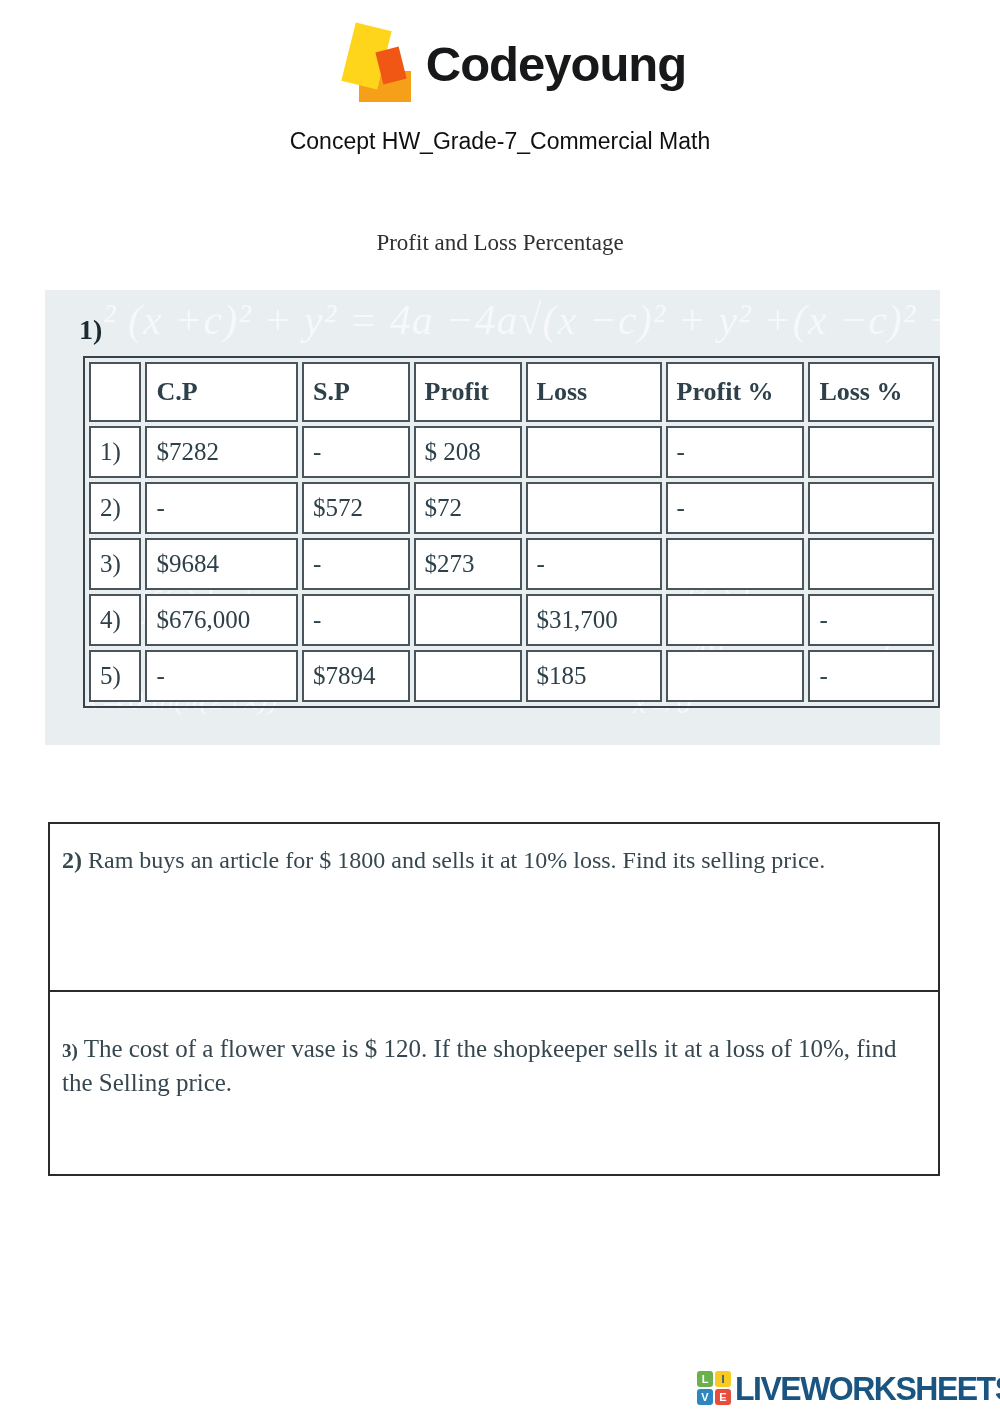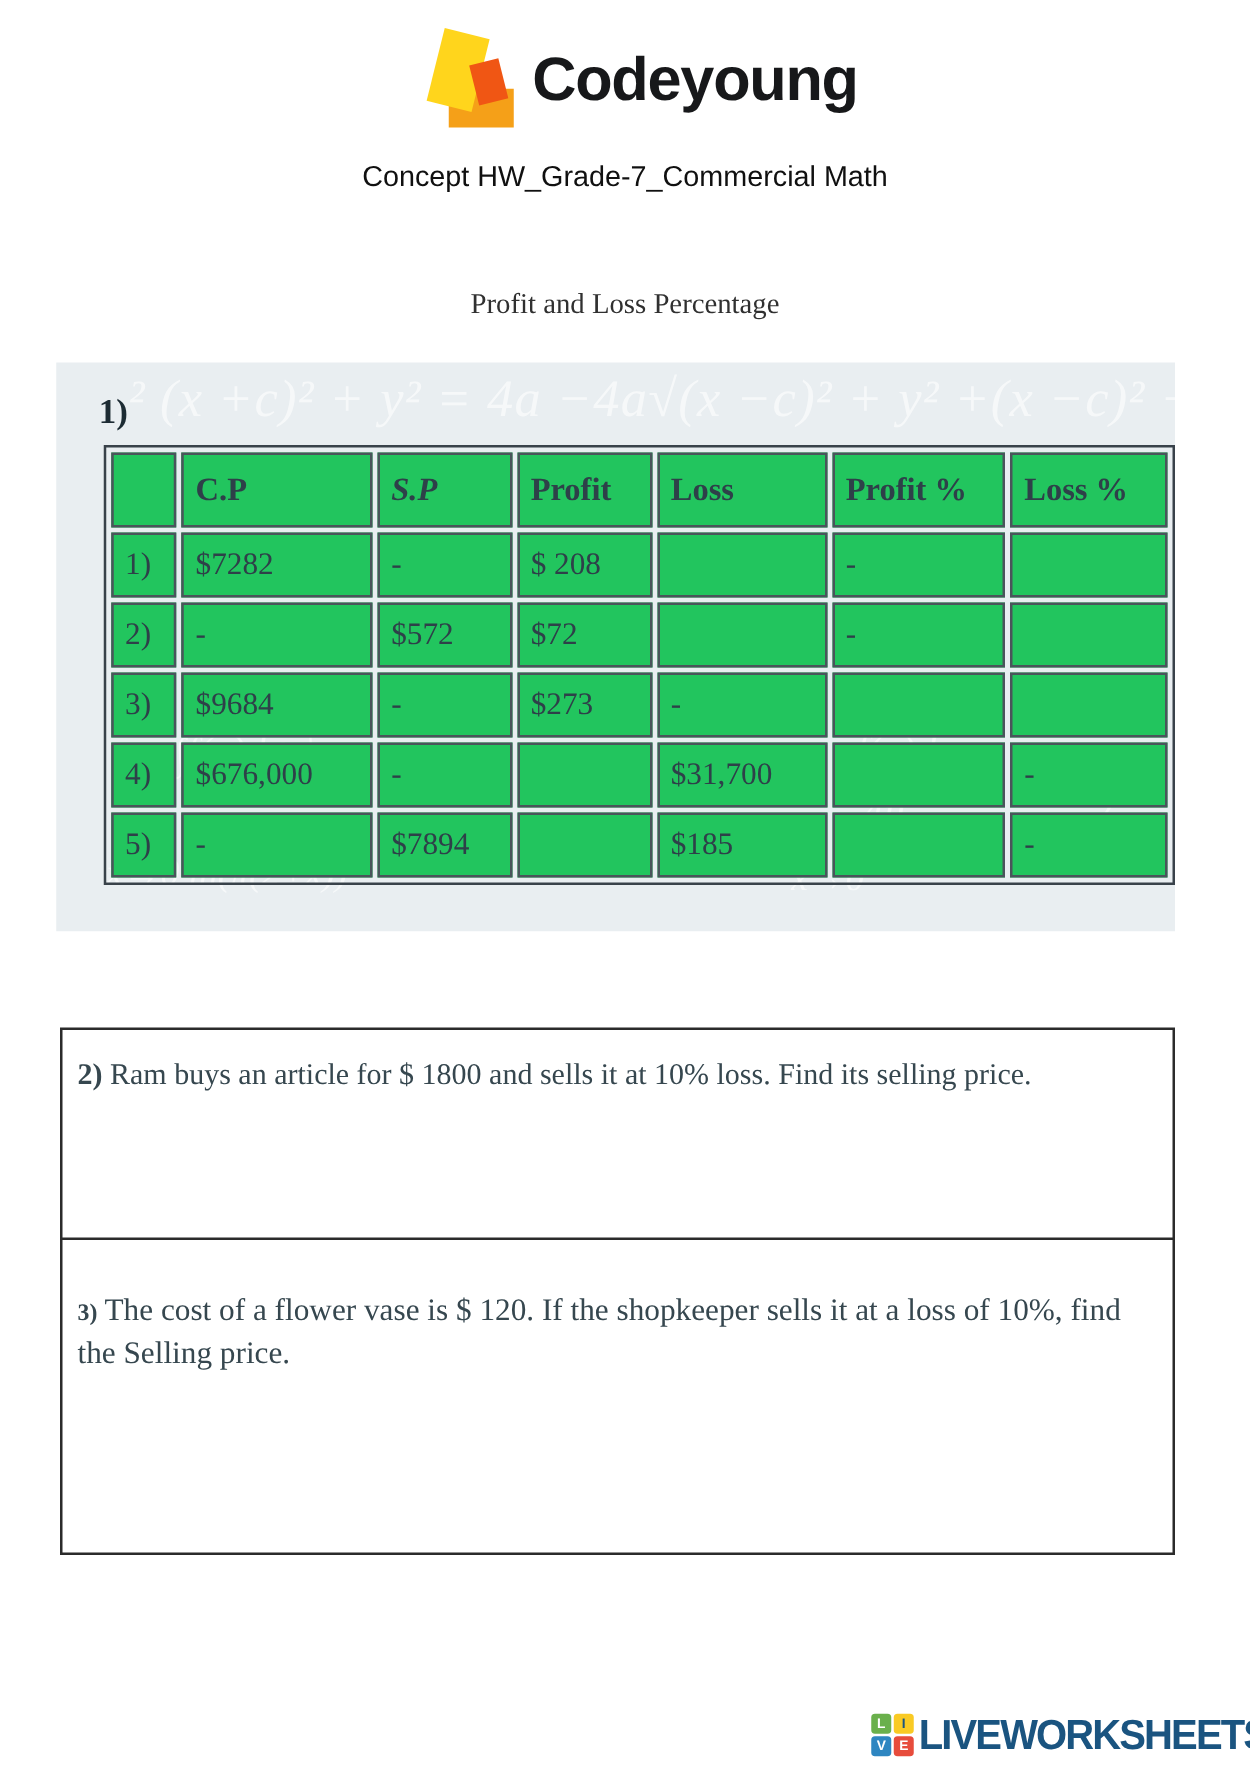--- a/index.html
+++ b/index.html
@@ -29,35 +29,35 @@
     background:#e9eef1; overflow:hidden; }
   .wm { position:absolute; color:rgba(255,255,255,0.60); font-style:italic;
     font-family:"Liberation Serif", serif; white-space:nowrap; pointer-events:none; }
   .ex-label { position:absolute; left:34px; top:24px; font-weight:bold;
     font-size:28px; color:#1c2b33; z-index:5; }
 
   table.pl { position:absolute; left:38px; top:66px; z-index:5;
     border-collapse:separate; border-spacing:4px; table-layout:fixed;
     border:2px solid #39424a; }
   table.pl th, table.pl td {
-    border:2px solid #4a545b; background:#22c55e; color:#2e4049;
+    border:2px solid #4a545b; background:#ffffff; color:#2e4049;
     padding:0 9px; text-align:left; vertical-align:middle; overflow:hidden;
     font-family:"Liberation Serif", serif;
   }
   table.pl th { font-size:26px; font-weight:bold; height:56px; }
   table.pl td { font-size:25px; height:48px; }
   td.loss-col, th.loss-col { border-left:3px solid #171d22; }
-  .c0{width:34px;} .c1{width:144px;} .c2{width:94px;font-style:italic;} .c3{width:94px;}
+  .c0{width:34px;} .c1{width:144px;} .c2{width:94px;} .c3{width:94px;}
   .c4{width:126px;} .c5{width:136px;} .c6{width:123px;}
 
   
   .qbox { position:absolute; left:48px; width:892px; background:#ffffff;
     border:2px solid #2b2b2b; box-sizing:border-box;font-family:Liberation Serif, serif; }
   .qbox-2 { top:822px; height:170px; }
-  .qbox-3 { top:992px; height:252px; border-top:none; }
+  .qbox-3 { top:992px; height:184px; border-top:none; }
   .qtext { margin:20px 14px 0 12px; font-size:24px; color:#36474f; line-height:1.35; }
   .qbox-3 .qtext { margin-top:40px; font-size:25px; }
   .qlabel { font-weight:bold; }
   .qlabel-small { font-weight:bold; font-size:19px; }
   .answer-space { position:absolute; left:2px; right:2px; bottom:2px; height:70px; }
   .qbox-3 .answer-space { height:110px; }
 
   
   .footer { position:absolute; left:697px; top:1368px; height:40px;
     display:flex; align-items:center; gap:4px; }

